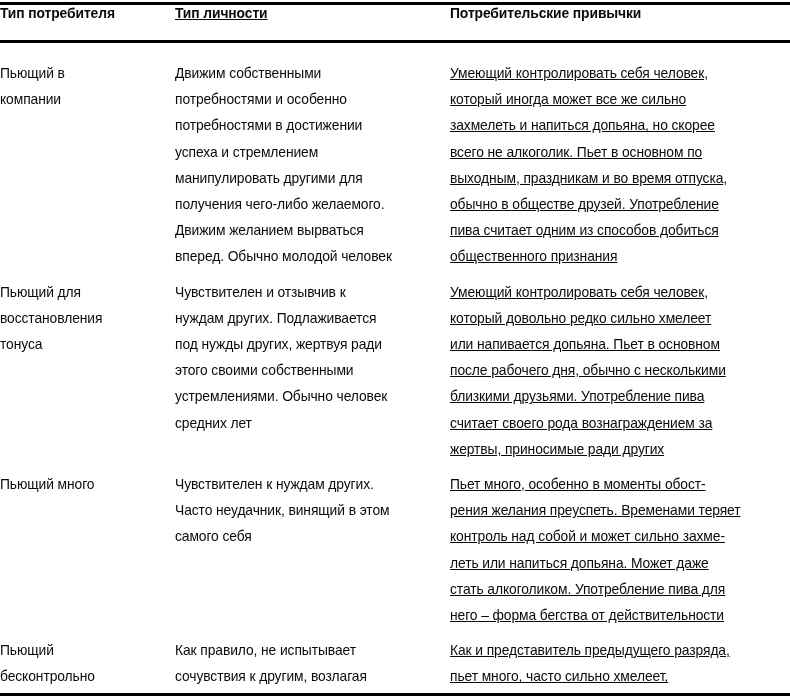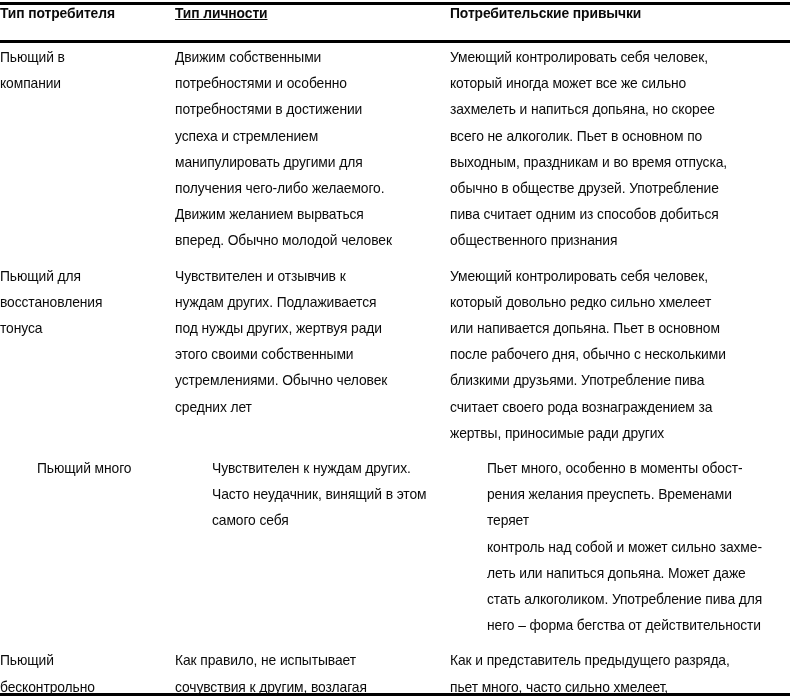--- a/index.html
+++ b/index.html
@@ -76,29 +76,29 @@
   thead th .cell { font-weight: bold; }
 
   th.h1 { padding-left: 7px; }
   th.h2 { padding-left: 0px; text-decoration: underline; }
   th.h3 { padding-left: 11px; }
 
   tbody td { padding-top: 0; }
 
   td.d1 { padding-left: 7px; }
   td.d2 { padding-left: 0px; }
-  td.d3 { padding-left: 11px; }
+  td.d3 { padding-left: 11px; text-decoration: underline; }
 
   tbody tr td { padding-bottom: 0; }
 
   
   tr.row > td { padding-top: 7px; }
-  tr.row-1 > td { padding-top: 4px; }
+  tr.row-1 > td { padding-top: 20px; }
   tr.row-2 > td { padding-top: 9px; }
-  tr.row-3 > td { padding-top: 9px; padding-left: 37px; }
+  tr.row-3 > td { padding-top: 9px; }
   tr.row-4 > td { padding-top: 9px; }
 
   tr.row-1 { height: 210px; }
   tr.row-2 { height: 174px; }
   tr.row-3 { height: 148px; }
   tr.row-4 { height: 120px; }
 </style>
 </head>
 <body>
 

